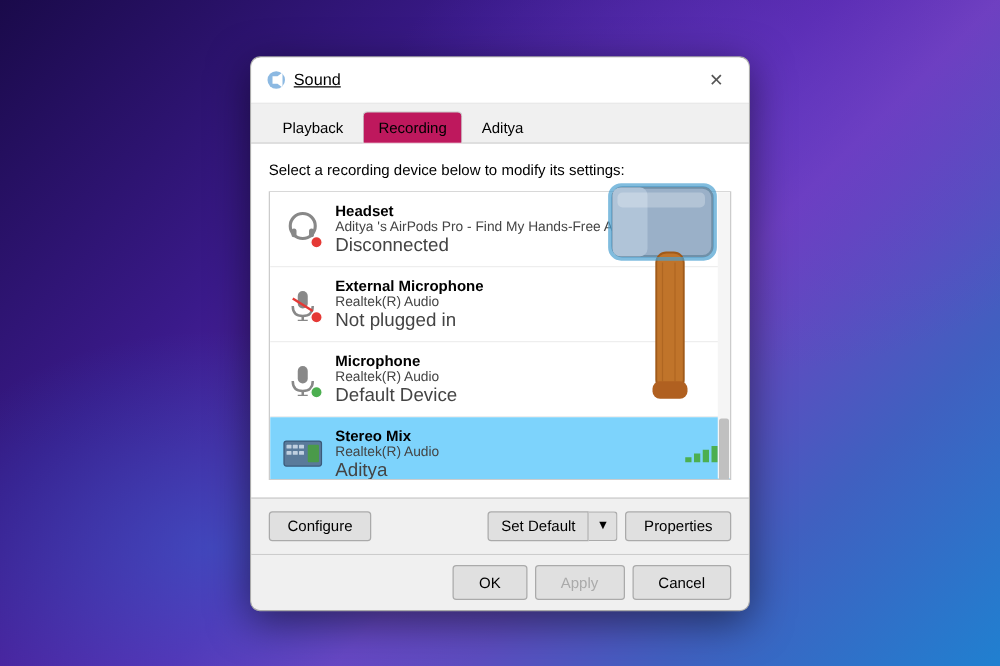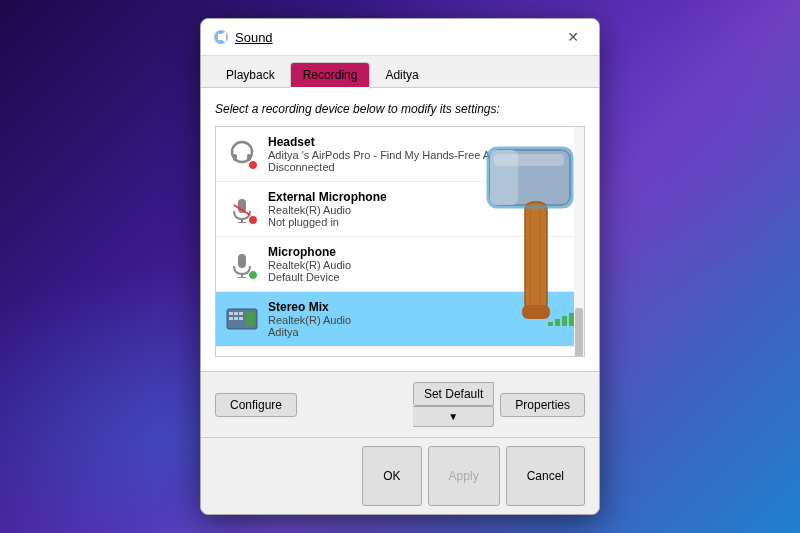--- a/index.html
+++ b/index.html
@@ -127,21 +127,20 @@
     .content {
       background: #fff;
       padding: 14px;
       flex: 1;
     }
 
     .instruction {
       font-size: 12px;
       color: #000;
       margin-bottom: 10px;
-      font-style: italic;
     }
 
     .device-list {
       border: 1px solid #ccc;
       background: #fff;
       height: 231px;
       overflow-y: auto;
       position: relative;
     }
 
@@ -177,21 +176,21 @@
       font-weight: 600;
       color: #000;
     }
 
     .device-driver {
       font-size: 11px;
       color: #444;
     }
 
     .device-status {
-      font-size: 11px;
+      font-size: 15px;
       color: #444;
     }
 
     .scrollbar-track {
       position: absolute;
       right: 0;
       top: 0;
       bottom: 0;
       width: 10px;
       background: #f5f5f5;
@@ -227,21 +226,20 @@
     }
 
     .btn:disabled {
       color: #aaa;
       cursor: default;
     }
 
     .set-default-group {
       display: flex;
       gap: 0;
-      flex-direction: column;
     }
 
     .set-default-btn {
       padding: 4px 10px;
       font-size: 12px;
       border: 1px solid #aaa;
       background: #e0e0e0;
       border-radius: 3px 0 0 3px;
       cursor: pointer;
       color: #000;
@@ -262,21 +260,21 @@
       background: #f0f0f0;
       padding: 8px 14px;
       display: flex;
       justify-content: flex-end;
       gap: 6px;
       border-top: 1px solid #ccc;
       border-radius: 0 0 8px 8px;
     }
 
     .footer-btn {
-      padding: 22px 20px;
+      padding: 6px 20px;
       font-size: 12px;
       border: 1px solid #aaa;
       background: #e0e0e0;
       border-radius: 3px;
       cursor: pointer;
       color: #000;
     }
 
     .footer-btn.disabled {
       color: #aaa;

